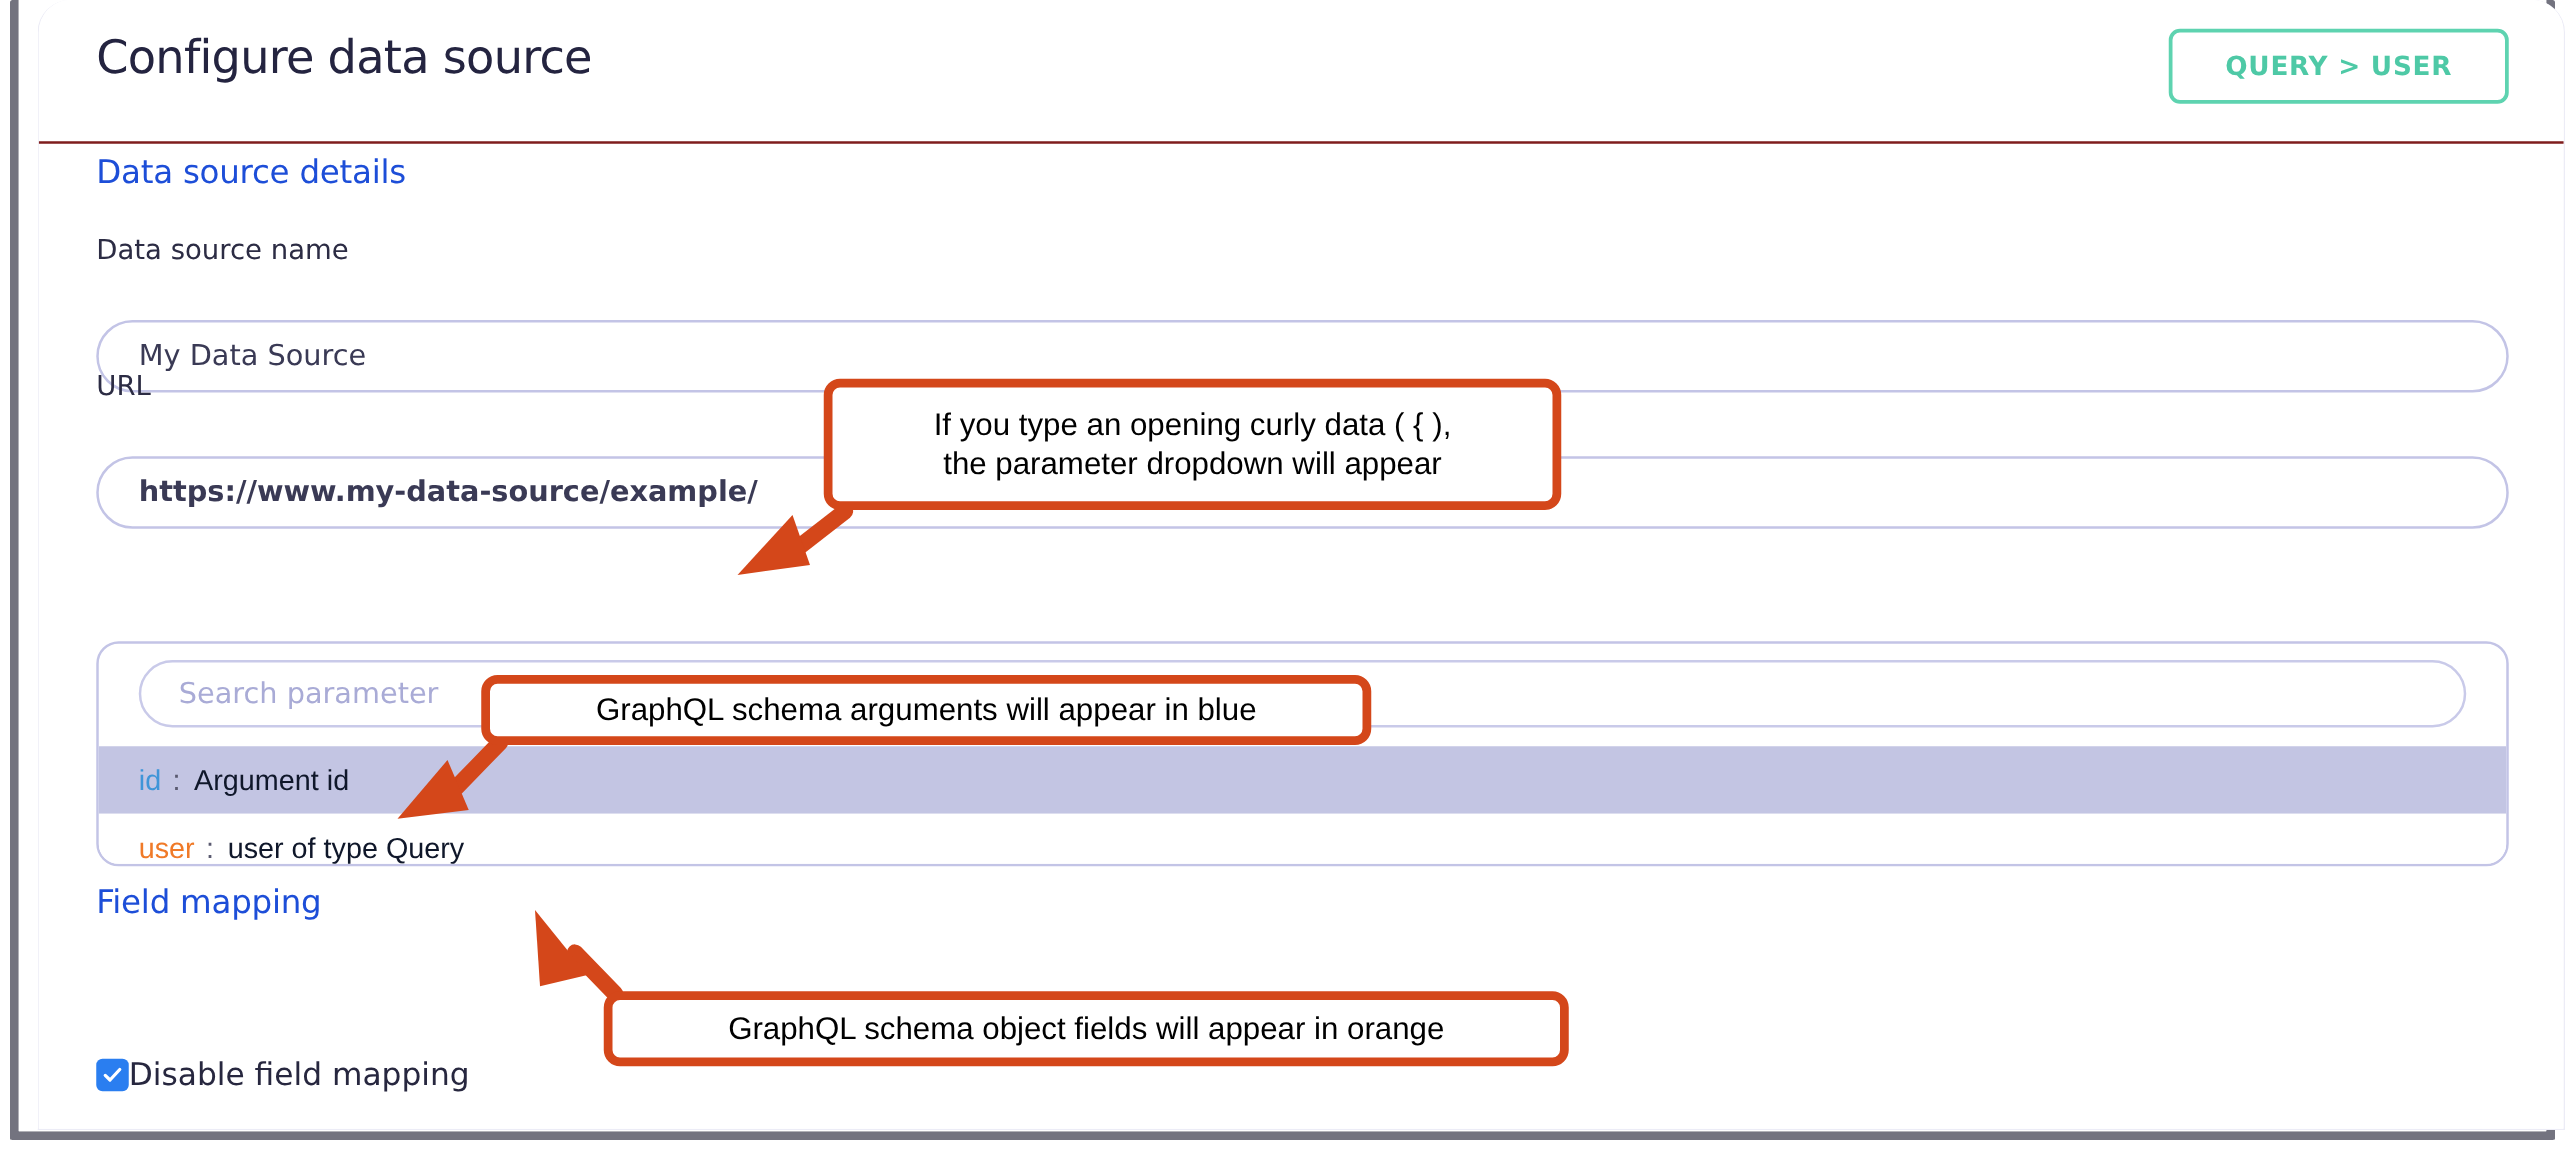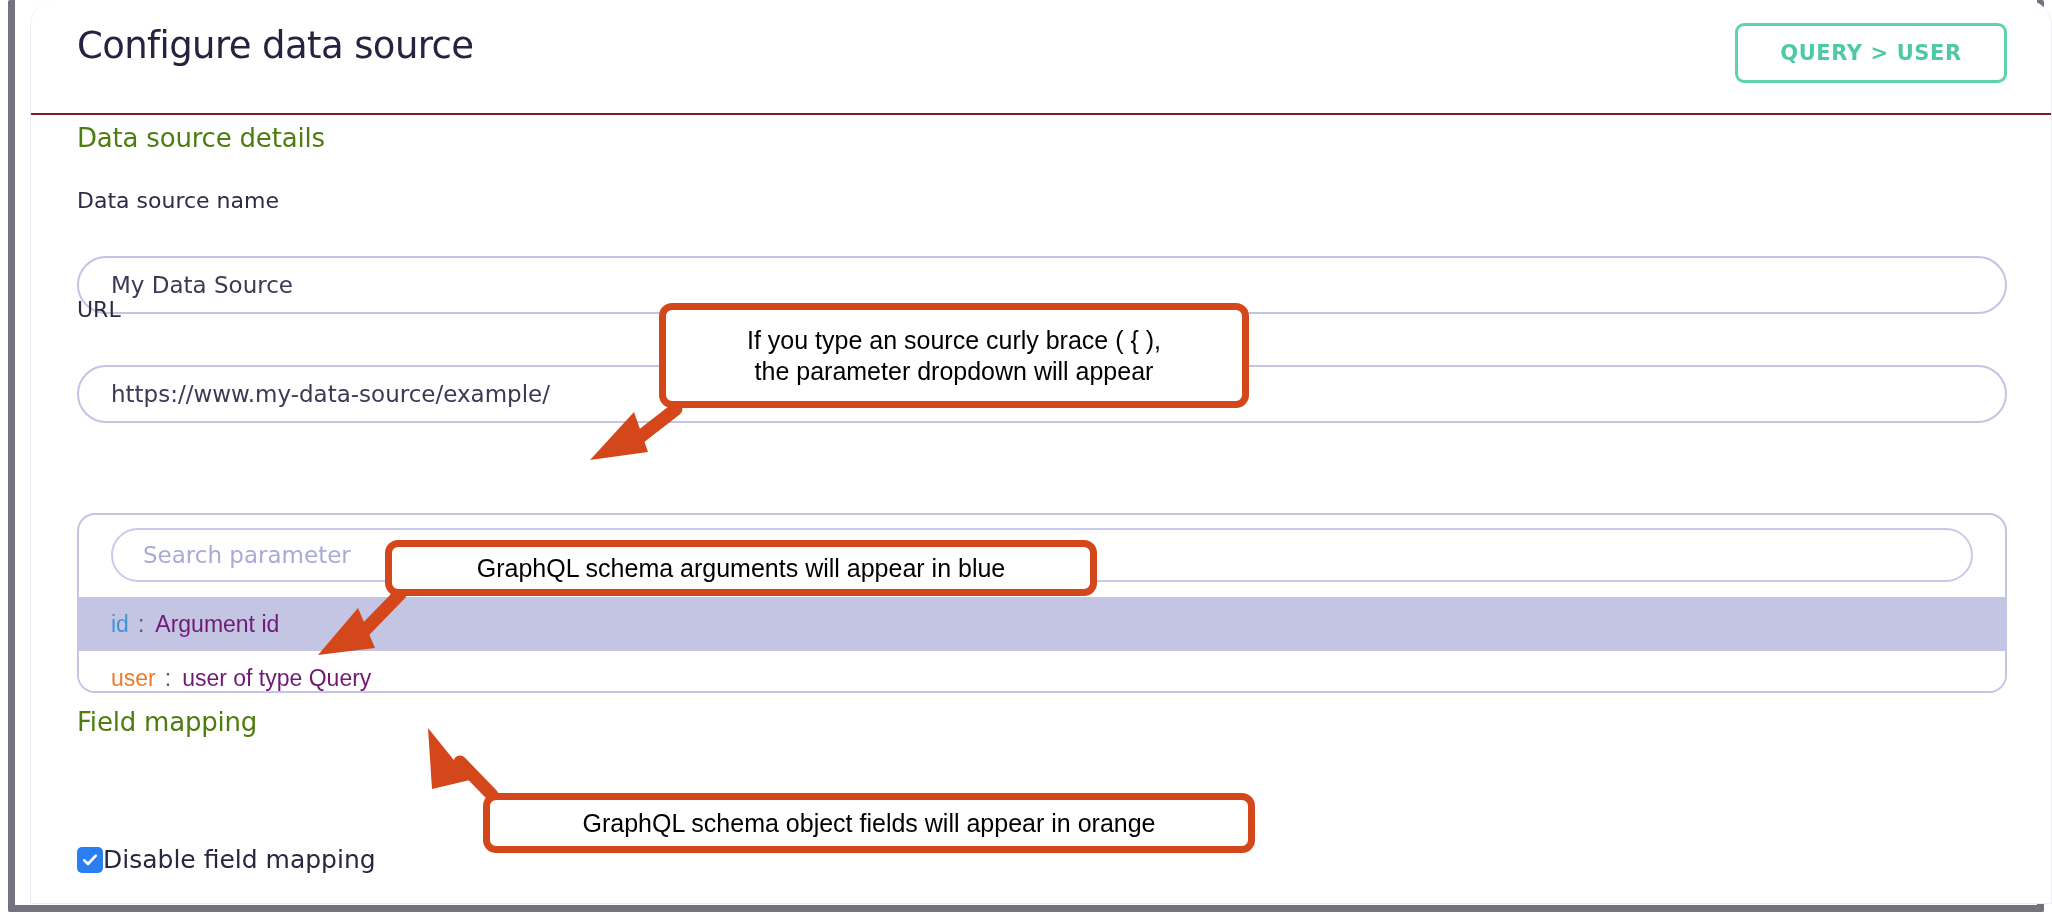--- a/index.html
+++ b/index.html
@@ -96,21 +96,21 @@
     top: 115px;
     width: 100%;
   }
   .section-heading {
     position: absolute;
     left: 46px;
     font-family: "DejaVu Sans", sans-serif;
     font-size: 26px;
     font-weight: 500;
     letter-spacing: -0.2px;
-    color: #4d7c0f;
+    color: #1d4ed8;
   }
   .field-label {
     position: absolute;
     left: 46px;
     font-family: "DejaVu Sans", sans-serif;
     font-size: 22px;
     color: #2c2c44;
   }
   .pill-input {
     position: absolute;
@@ -173,21 +173,21 @@
     padding-left: 32px;
     font-family: Liberation Sans, sans-serif;
     font-size: 23px;
     cursor: pointer;
   }
   .param-row.row-0 { top: 82px; background: #c3c5e3; }
   .param-row.row-1 { top: 136px; background: #ffffff; }
   .param-key-blue   { color: #3f95d8; }
   .param-key-orange { color: #f07a28; }
   .param-colon { color: #5a5a70; margin: 0 11px 0 9px; }
-  .param-desc  { color: #701a75; }
+  .param-desc  { color: #0f172a; }
 
   
   .checkbox-row {
     position: absolute;
     left: 46px;
     top: 730px;
     display: flex;
     align-items: center;
     cursor: pointer;
   }
@@ -252,21 +252,21 @@
       <div class="content">
 
         <div class="section-heading" style="top:8px;">Data source details</div>
 
         <div class="field-label" style="top:73px;">Data source name</div>
 
         <div class="pill-input" style="top:113px;">My Data Source</div>
 
         <div class="field-label" style="top:182px;">URL</div>
 
-        <div class="pill-input" style="top:222px;">https://www.my-data-source/example/</div>
+        <div class="pill-input" style="top:222px;font-weight:bold;">https://www.my-data-source/example/</div>
 
         <div class="param-panel">
           <div class="param-search">Search parameter</div>
 
           <div class="param-row row-0">
             <span class="param-key-blue">id</span>
             <span class="param-colon">:</span>
             <span class="param-desc">Argument id</span>
           </div>
 
@@ -305,21 +305,21 @@
     </g>
 
     <g>
       <path d="M 492,795 L 460,762" stroke="#d4471a" stroke-width="13" fill="none" stroke-linecap="round"></path>
       <polygon points="428,728 470,780 432,789" fill="#d4471a"></polygon>
     </g>
   </svg>
 
   <div class="callout" style="left:659px; top:303px; width:590px; height:105px;">
     <span>
-      <span>If you type an source curly brace ( { ),</span><br>
+      <span>If you type an opening curly data ( { ),</span><br>
       <span>the parameter dropdown will appear</span>
     </span>
   </div>
 
   <div class="callout" style="left:385px; top:540px; width:712px; height:56px;">
     <span>GraphQL schema arguments will appear in blue</span>
   </div>
 
   <div class="callout" style="left:483px; top:793px; width:772px; height:60px;">
     <span>GraphQL schema object fields will appear in orange</span>

